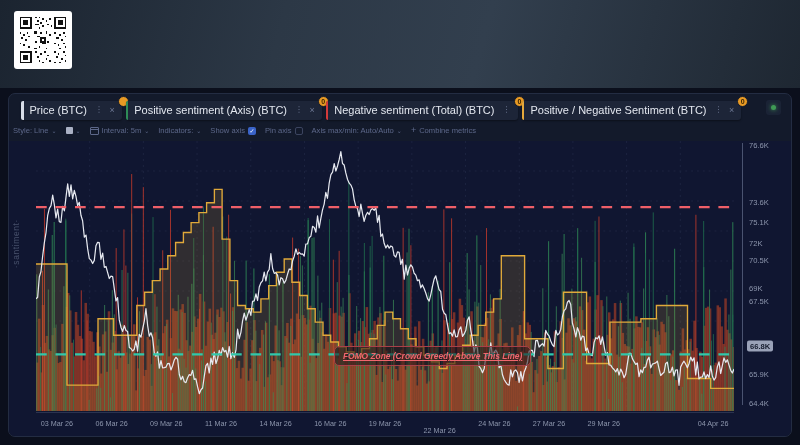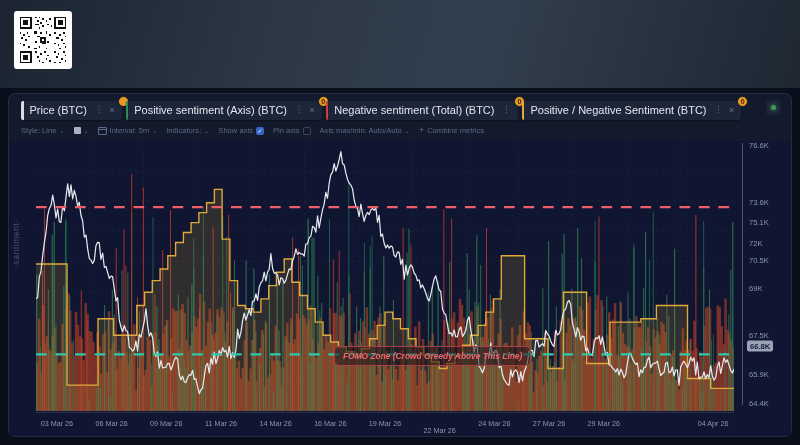--- a/index.html
+++ b/index.html
@@ -99,21 +99,21 @@
     background: #1b2336;
     display:flex;align-items:center;justify-content:center;
   }
   .status-dot i { width:5px;height:5px;border-radius:50%;background:#3f9a55;box-shadow:0 0 4px #3f9a55; }
 
   
   .subbar {
     display: flex; align-items: center;
     gap: 9px;
     height: 17px;
-    padding: 0 12px;
+    padding: 0 4px;
     color: #5d688a;
     font-size: 7.6px;
     white-space: nowrap;
   }
   .sb { display:flex; align-items:center; gap:3px; }
   .caret { font-size: 6px; color:#5d688a; }
   .swatch { width:7px;height:7px;background:#aab1c4;border-radius:1px; }
   .cal {
     width:9px;height:8px;border:1px solid #5d688a;border-radius:1px;
     position:relative;
@@ -179,20 +179,21 @@
   .anno {
     position:absolute;
     font-size:8.4px; font-style:italic; font-weight:bold;
     padding:4px 8px; border-radius:5px;
     white-space:nowrap;
   }
   .anno.fomo {
     left:325px; top:205px;
     color:#f0666e; border:1px solid #a84048;
     background: rgba(30,18,26,.55);
+    text-decoration: underline;
   }
 </style>
 </head>
 <body>
 
 <div class="header">
   <div class="qr">
     <svg viewBox="0 0 29 29" shape-rendering="crispEdges">
       <rect width="29" height="29" fill="#fff"></rect>
       <g fill="#111">
@@ -971,21 +972,21 @@
 
     <div class="yaxis">
       <div class="spine"></div>
       <div id="yticks">
           <div class="ytick" style="top: 4px;">76.6K</div>
           <div class="ytick" style="top: 32.6667px; margin-top: 48px;">75.1K</div>
           <div class="ytick" style="top: 61.3333px;">73.6K</div>
           <div class="ytick" style="top: 90px; margin-top: 12px;">72K</div>
           <div class="ytick" style="top: 118.667px;">70.5K</div>
           <div class="ytick" style="top: 147.333px;">69K</div>
-          <div class="ytick" style="top: 194px;">67.5K</div>
+          <div class="ytick" style="top: 160px;">67.5K</div>
           <div class="ytick hl" style="top: 204.667px;">66.8K</div>
           <div class="ytick" style="top: 233.333px;">65.9K</div>
           <div class="ytick" style="top: 262px;">64.4K</div>
         </div>
     </div>
 
     <div class="xaxis">
       <div class="line"></div>
       <div id="xticks">
           <div class="xtick" style="left: 3%;">03 Mar 26</div>

